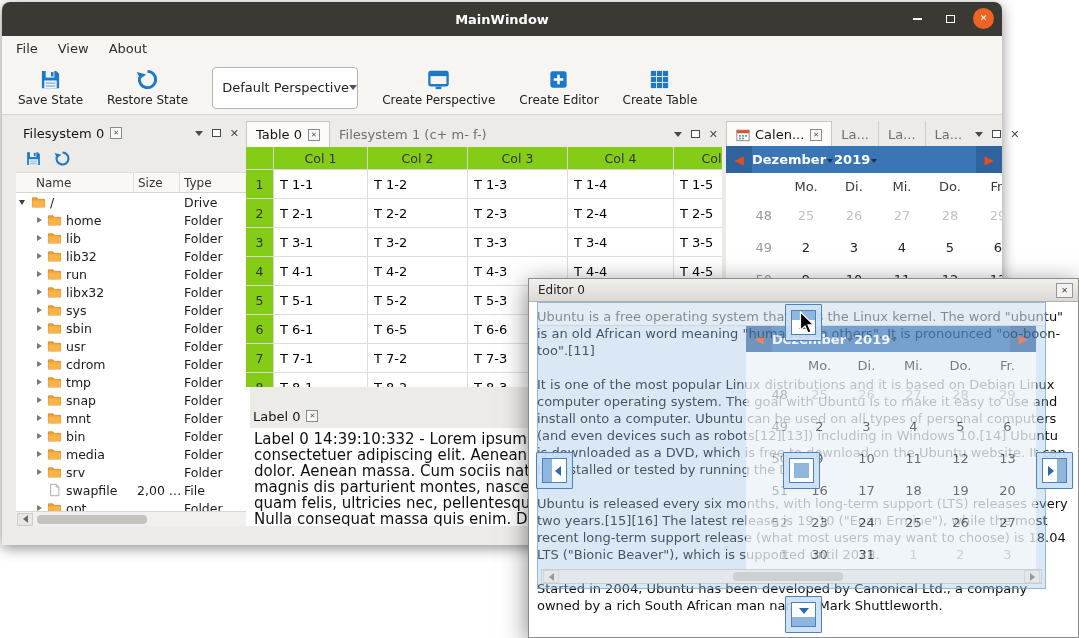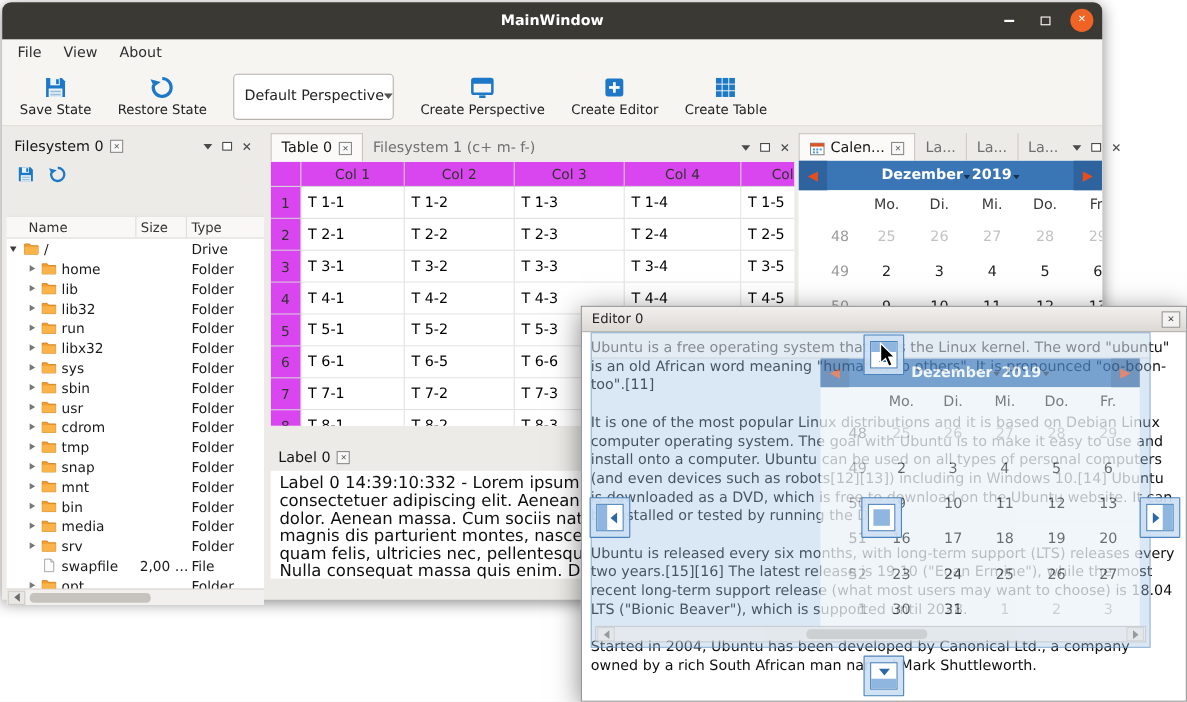--- a/index.html
+++ b/index.html
@@ -61,28 +61,28 @@
   .tab-closebox {
     width:12px; height:12px; border:1px solid #8a8a8a; background:#f8f8f8; margin-left:6px;
     font-size:7px; line-height:10px; text-align:center; color:#555; flex:none;
   }
   .dock-btns { margin-left:auto; display:flex; align-items:center; gap:9px; padding:0 4px; }
   .icon-menu-caret { width:0; height:0; border-left:4px solid transparent; border-right:4px solid transparent; border-top:5px solid #4a4a4a; }
   .icon-float { width:9px; height:8px; border:1px solid #4a4a4a; background:#fdfdfd; }
   .icon-x { font-size:11px; color:#4a4a4a; line-height:1; }
 
   
-  #fs-dock { left:4px; top:6px; width:234px; height:405px; }
+  #fs-dock { left:14px; top:6px; width:234px; height:405px; }
   .fs-toolbar { height:27px; display:flex; align-items:center; gap:12px; padding-left:9px; }
   .fs-tool-btn { display:flex; }
   .fs-tool-icon svg { width:17px; height:17px; display:block; }
   .fs-header {
     height:21px; display:grid; grid-template-columns:118px 46px 1fr;
     background:#f9f8f6; border-top:1px solid #e2dfdb; border-bottom:1px solid #d8d5d1;
-    font-size:12px; color:#333; align-items:center;margin-top:24px;
+    font-size:12px; color:#333; align-items:center;
   }
   .fs-h { padding-left:4px; border-right:1px solid #ddd; height:100%; display:flex; align-items:center; }
   .fs-h0 { padding-left:20px; }
   .fs-h2 { border-right:none; }
   .fs-body { background:#fff; height:318px; overflow:hidden; }
   .fs-row { display:grid; grid-template-columns:118px 46px 1fr; height:18px; align-items:center; font-size:12.5px; color:#1a1a1a; }
   .fs-name { display:flex; align-items:center; overflow:hidden; white-space:nowrap; }
   .exp { width:11px; height:10px; display:inline-block; position:relative; flex:none; }
   .exp-right::before { content:""; position:absolute; left:3px; top:2px; border-left:5px solid #787878; border-top:3.5px solid transparent; border-bottom:3.5px solid transparent; }
   .exp-down::before { content:""; position:absolute; left:1px; top:3px; border-top:5px solid #3c3c3c; border-left:3.5px solid transparent; border-right:3.5px solid transparent; }
@@ -101,38 +101,38 @@
   .tabbar { height:26px; display:flex; align-items:stretch; }
   .tab { display:flex; align-items:center; padding:0 9px; font-size:13px; color:#6f6f6f; white-space:nowrap; }
   .tab.active { background:#fbfaf9; border:1px solid #c8c4bf; border-bottom:none; color:#141414; }
   .tab:not(.active) + .tab:not(.active) { border-left:1px solid #cfccc7; }
   .tab-icon svg { width:14px; height:14px; display:block; margin-right:5px; }
   #qtable {
     position:absolute; left:0; top:26px; right:0; bottom:0; background:#fff; overflow:hidden;
     display:grid; grid-template-columns:28px 94px 100px 100px 106px 88px;
     grid-template-rows:23px repeat(8, 29px);
   }
-  .th { background:#d946ef; border-right:1px solid #d5d5d5; border-bottom:1px solid #d5d5d5;
+  .th { background:#84cc16; border-right:1px solid #d5d5d5; border-bottom:1px solid #d5d5d5;
         display:flex; align-items:center; justify-content:center; font-size:12.5px; color:#333; }
   .td { background:#fff; border-right:1px solid #dedede; border-bottom:1px solid #dedede;
         display:flex; align-items:center; padding-left:6px; font-size:13px; color:#000000; }
 
   
   #label-dock { left:244px; top:289px; width:476px; height:122px; }
   .label-body { background:#fff; height:98px; overflow:hidden; padding:3px 8px; }
   .label-line { white-space:nowrap; overflow:hidden; font-size:15px; line-height:16px; color:#101010; }
 
   
   #cal-dock { left:724px; top:6px; width:276px; height:405px; }
   #cal-widget { position:absolute; left:0; top:25px; right:0; bottom:0; background:#fff; overflow:hidden; }
   .cal-nav { display:flex; align-items:center; background:#3a76b6; }
   .cal-dockstyle .cal-nav { height:27px; }
   .cal-prevstyle .cal-nav { height:26px; }
   .cal-nav-btn { width:26px; align-self:stretch; display:flex; align-items:center; justify-content:center; background:#2f639e; color:#e84e1c; font-size:12px; flex:none; }
-  .cal-title { flex:1; display:flex; align-items:center; justify-content:center; gap:1px; color:#fff; font-weight:bold; font-size:13px; }
+  .cal-title { flex:1; display:flex; align-items:center; justify-content:flex-start; gap:1px; color:#fff; font-weight:bold; font-size:13px; }
   .cal-caret { width:0; height:0; border-left:3.5px solid transparent; border-right:3.5px solid transparent; border-top:4px solid #14324f; margin-top:2px; }
   .cal-weekdays { display:flex; align-items:center; background:#fff; height:26px; }
   .cal-week { display:flex; align-items:center; height:32px; background:#fff; }
   .cal-weeknum { flex:none; text-align:right; color:#9a9a9a; font-size:13px; }
   .cal-dockstyle .cal-weeknum { width:56px; padding-right:10px; }
   .cal-prevstyle .cal-weeknum { width:50px; padding-right:8px; }
   .cal-day { flex:none; text-align:center; font-size:13px; color:#222; }
   .cal-dockstyle .cal-day { width:48px; }
   .cal-prevstyle .cal-day { width:47px; }
   .cal-dayhdr { color:#3a3a3a; }

